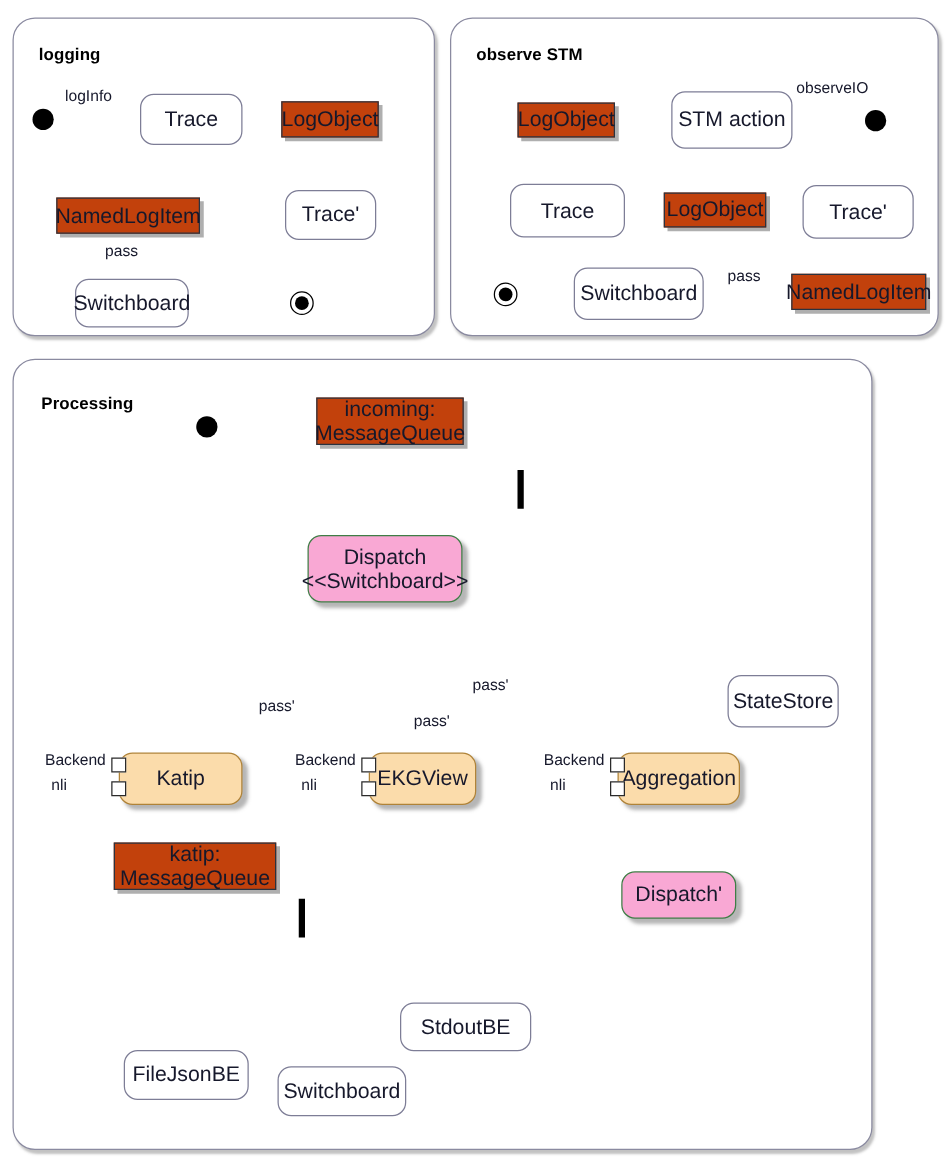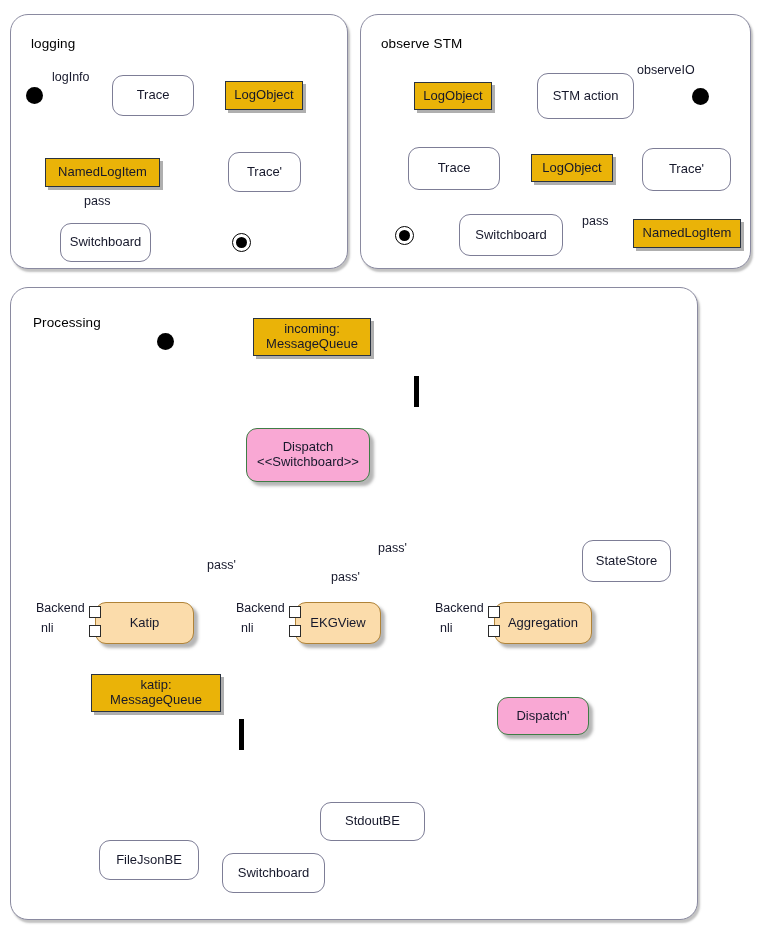--- a/index.html
+++ b/index.html
@@ -27,21 +27,21 @@
   .frame {
     position: absolute;
     border: 1.6px solid #8a8aa0;
     border-radius: 18px;
     background: #ffffff;
     box-shadow: 2px 3px 2px rgba(120,120,120,0.45);
     box-sizing: border-box;
   }
   .frame-title {
     position: absolute;
-    font-weight: normal;
+    font-weight: bold;
     font-size: 13.5px;
     color: #000000;
     letter-spacing: 0.1px;
     white-space: nowrap;
   }
 
   
   #edges {
     position: absolute;
     left: 0; top: 0;
@@ -52,33 +52,33 @@
   #edges path, #edges line { fill: none; }
 
   
   .node {
     position: absolute;
     box-sizing: border-box;
     display: flex;
     align-items: center;
     justify-content: center;
     text-align: center;
-    font-size: 13px;
+    font-size: 17px;
     line-height: 1.12;
     color: #16182b;
     white-space: pre-line;
   }
   .n-action {            
     border: 1.5px solid #7d7d96;
     border-radius: 11px;
     background: #ffffff;
   }
   .n-object {            
     border: 1.3px solid #2a3340;
-    background: #eab308;
+    background: #c2410c;
     box-shadow: 3px 3px 0 rgba(110,110,110,0.55);
   }
   .n-green {             
     border: 1.4px solid #3f7d46;
     border-radius: 11px;
     background: #f9a8d4;
     box-shadow: 4px 4px 3px rgba(110,110,110,0.5);
   }
   .n-orange {            
     border: 1.4px solid #b08338;

